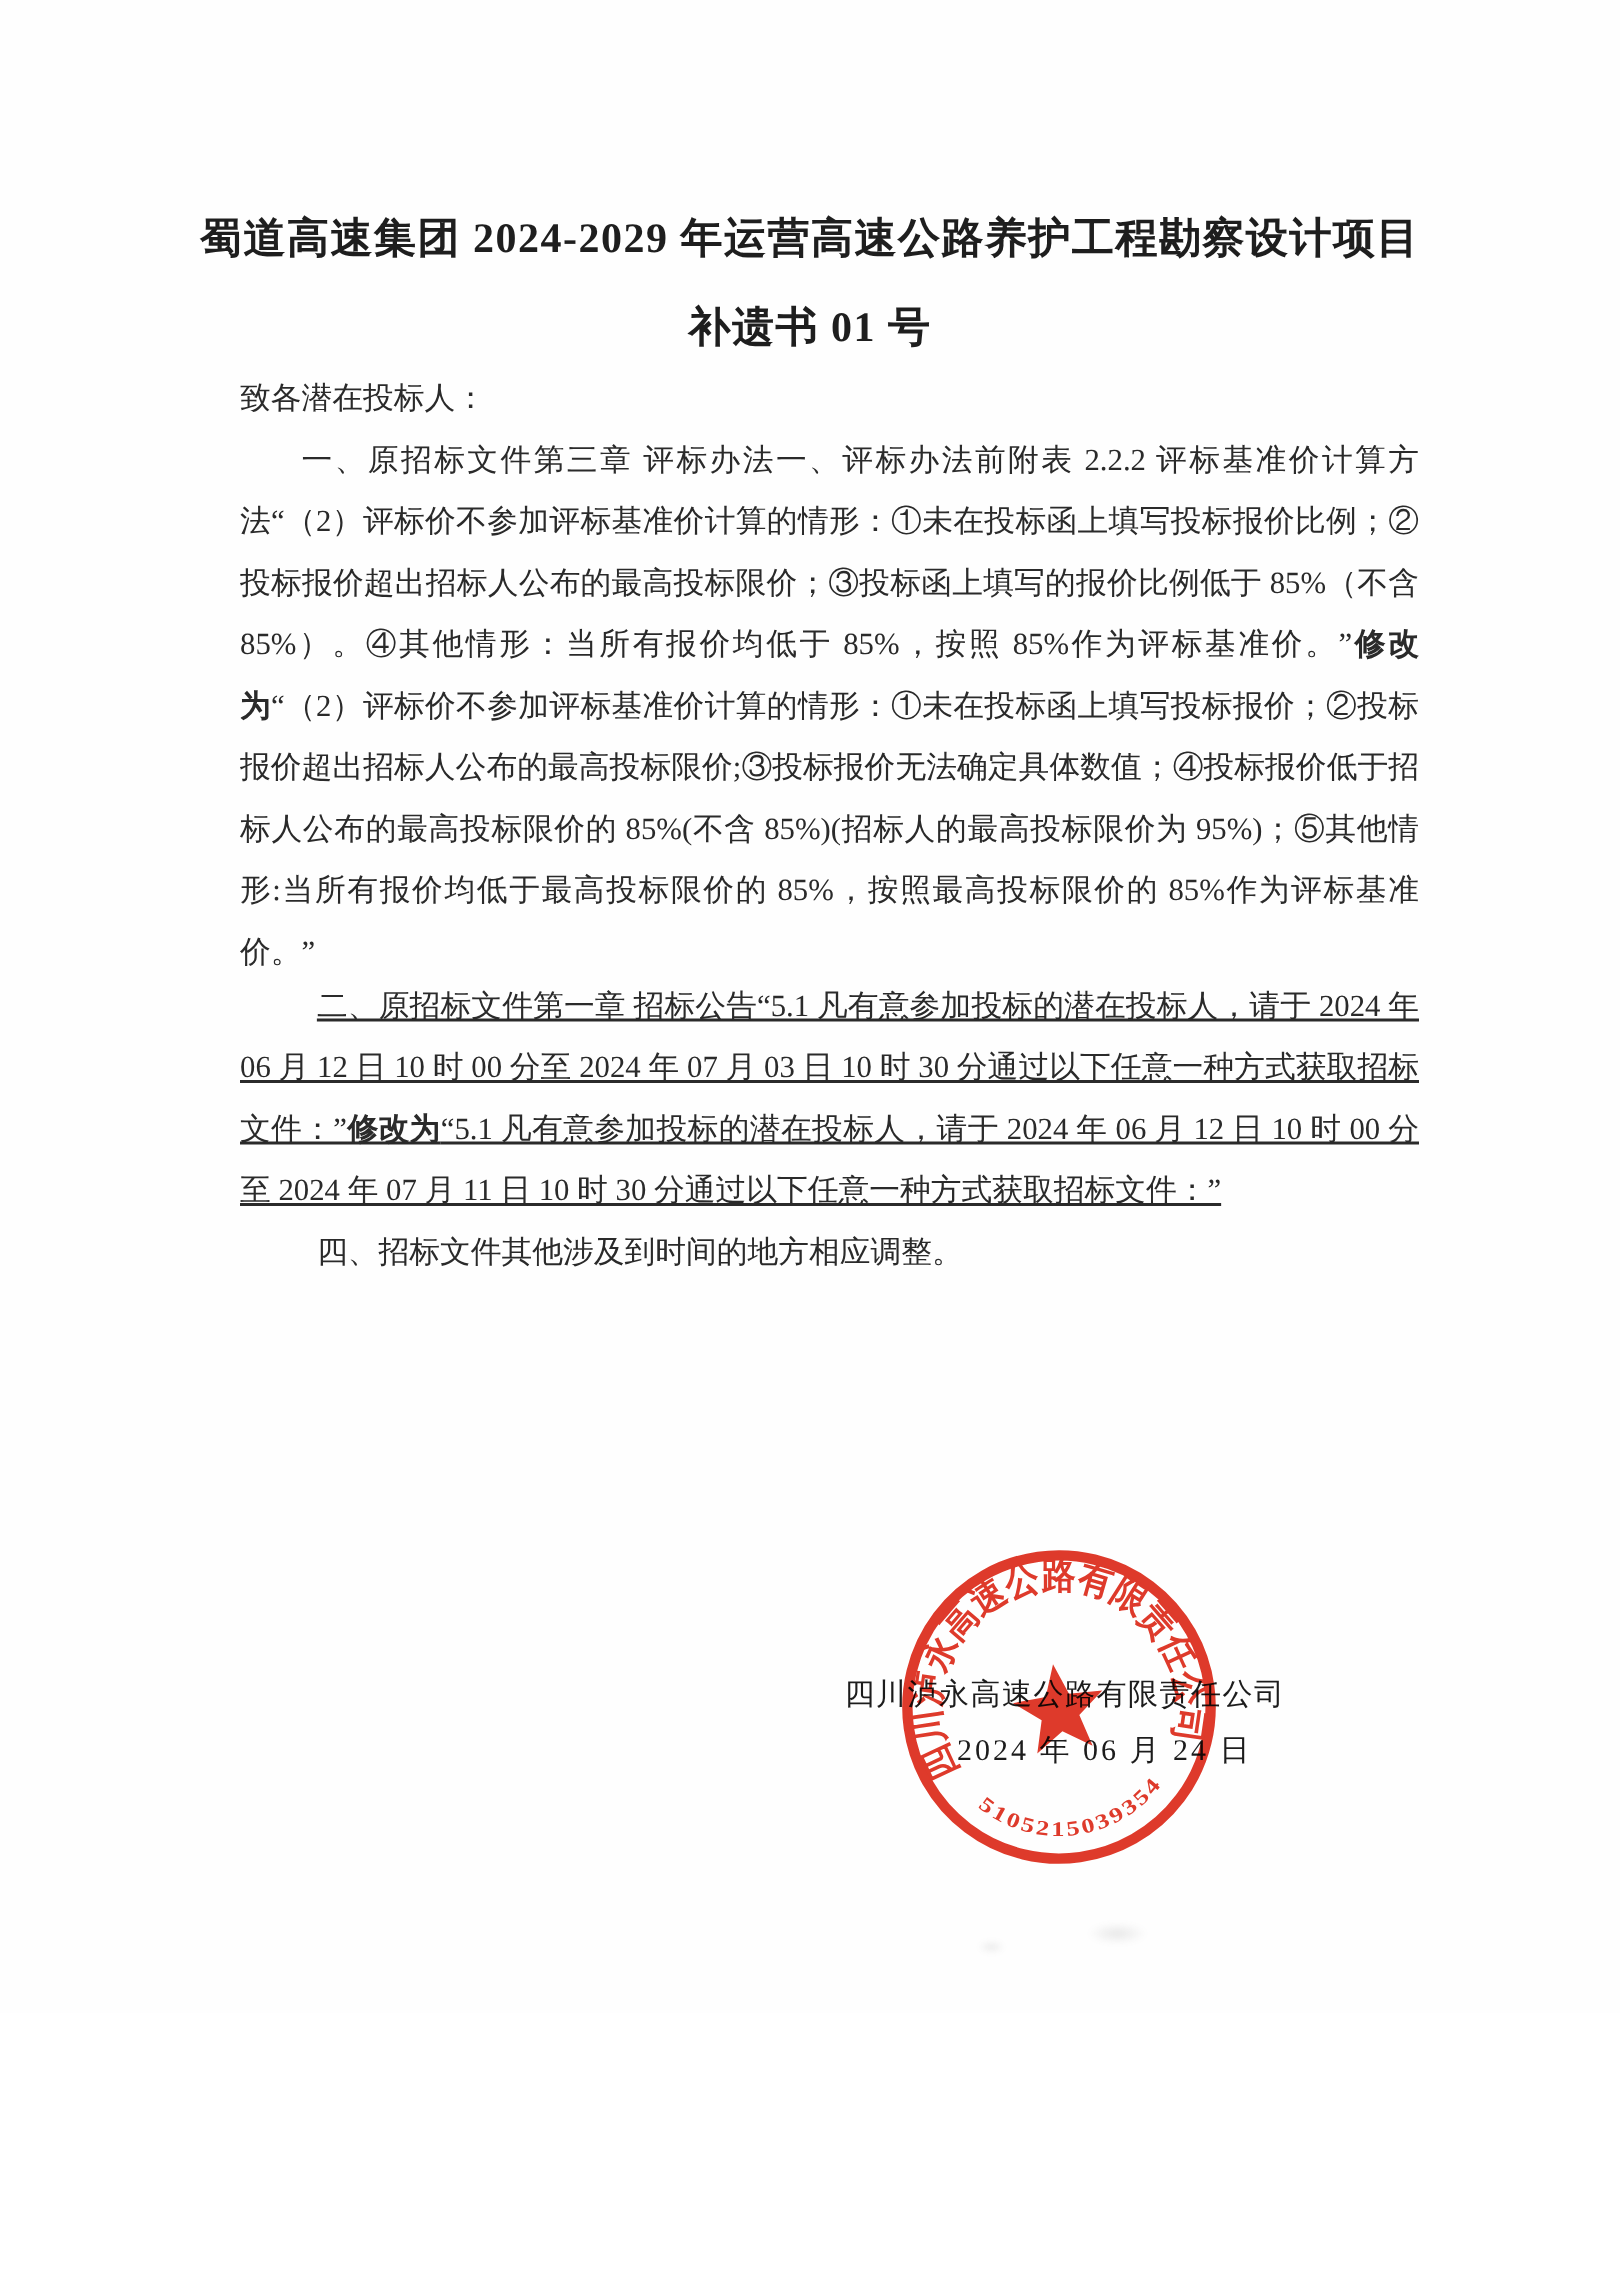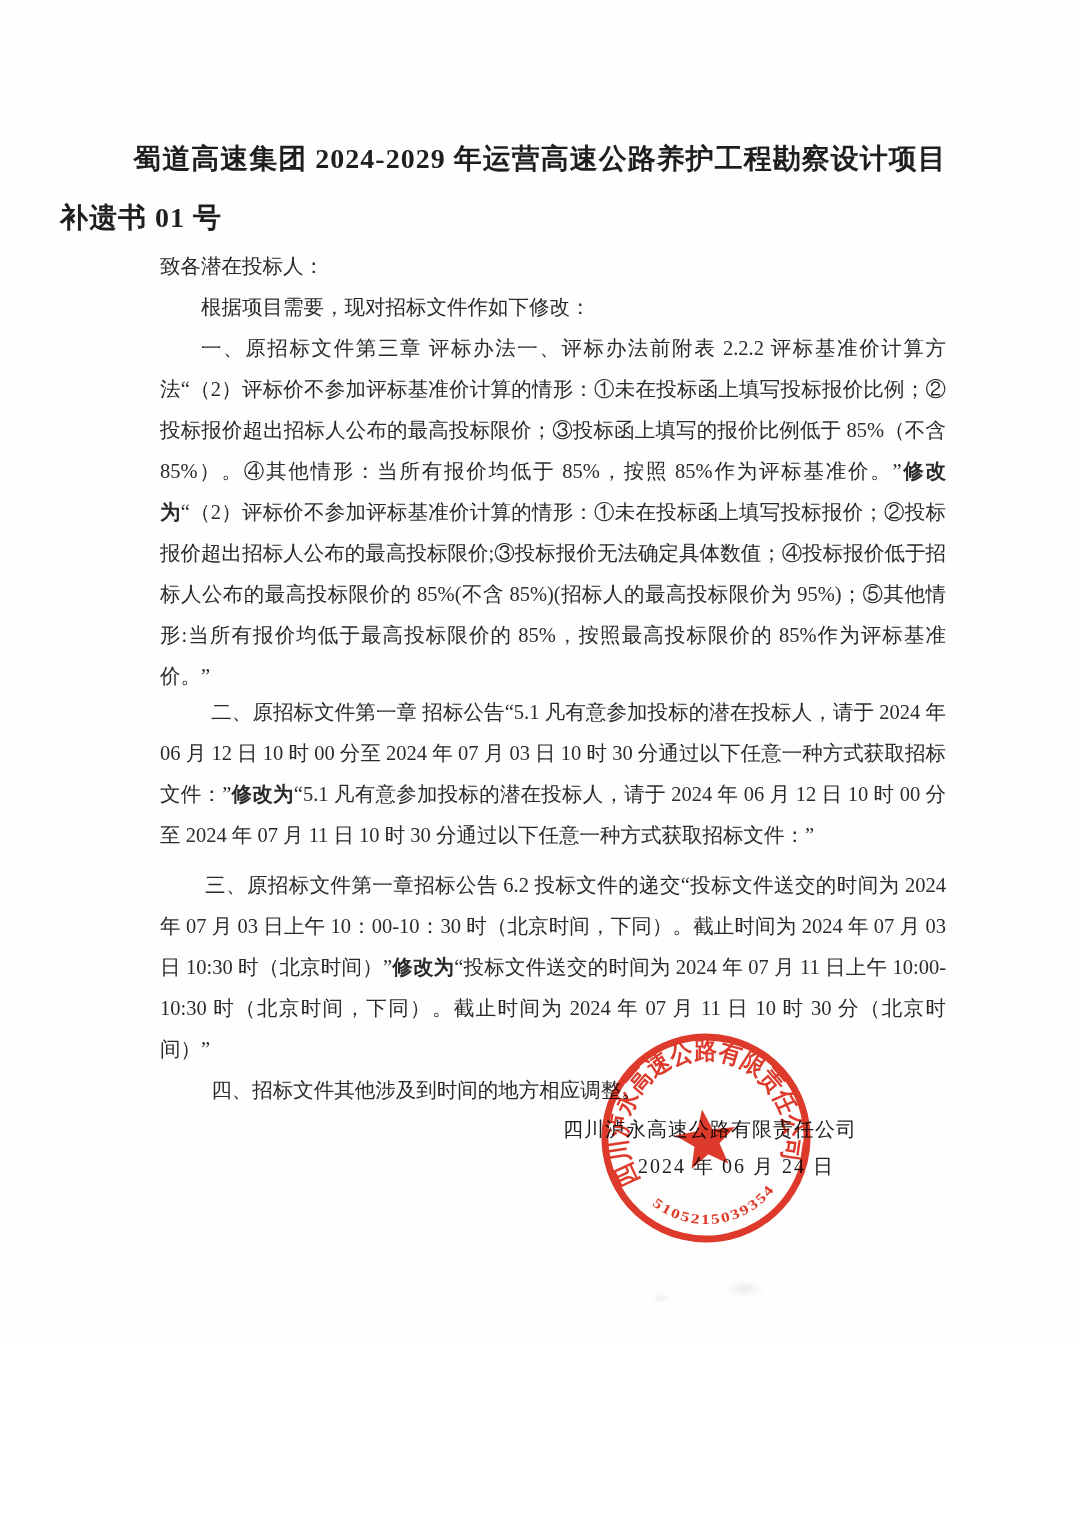--- a/index.html
+++ b/index.html
@@ -8,33 +8,33 @@
     font-family:"Liberation Serif","DejaVu Serif",serif; color:#2a2a2a;
     overflow:hidden;
   }
   .doc-title {
     position:absolute; top:140px; left:60px; right:60px; margin:0;
     text-align:center; font-size:28px; font-weight:bold; color:#1e1e1e;
     letter-spacing:1px;
   }
   .doc-subtitle {
     position:absolute; top:199px; left:60px; right:60px; margin:0;
-    font-size:28px; font-weight:bold; color:#1e1e1e;
+    text-align:center; font-size:28px; font-weight:bold; color:#1e1e1e;
     letter-spacing:1px;
   }
   .body-text {
     position:absolute; left:148px; top:246px; width:786px;
     font-size:20.5px; line-height:41px; text-align:justify;margin-left:12px;
   }
   .body-text p { margin:0; }
   .ind2  { text-indent:2em; }
   .ind25 { text-indent:2.5em; }
   .ind22 { text-indent:2.2em; }
   .ind17 { text-indent:1.7em; }
-  .m-neg { margin-top:-5px !important; }
+  .m-neg { margin-top:-5px !important;text-decoration:underline; }
   .m-9   { margin-top:9px  !important; }
   .m-6   { margin-top:6px  !important; }
   .bold-kw { font-weight:bold; }
   .sig-company {
     position:absolute; left:563px; top:1116px; font-size:20px;
     letter-spacing:1px; color:#1c1c1c; z-index:2;
   }
   .sig-date {
     position:absolute; left:638px; top:1153px; font-size:20px;
     letter-spacing:2px; color:#1c1c1c; z-index:2;
@@ -55,27 +55,25 @@
 </head>
 <body>
 
 <div class="page">
 
   <h1 class="doc-title">蜀道高速集团 2024-2029 年运营高速公路养护工程勘察设计项目</h1>
   <h2 class="doc-subtitle">补遗书 01 号</h2>
 
   <div class="body-text">
     <p>致各潜在投标人：</p>
-    <p class="ind2">根据项目需要，现对招标文件作如下修改：</p>
 
     <p class="ind2"><span>一、原招标文件第三章 评标办法一、评标办法前附表 2.2.2 评标基准价计算方法“（2）评标价不参加评标基准价计算的情形：①未在投标函上填写投标报价比例；②投标报价超出招标人公布的最高投标限价；③投标函上填写的报价比例低于 85%（不含 85%）。④其他情形：当所有报价均低于 85%，按照 85%作为评标基准价。”</span><span class="bold-kw">修改为</span><span>“（2）评标价不参加评标基准价计算的情形：①未在投标函上填写投标报价；②投标报价超出招标人公布的最高投标限价;③投标报价无法确定具体数值；④投标报价低于招标人公布的最高投标限价的 85%(不含 85%)(招标人的最高投标限价为 95%)；⑤其他情形:当所有报价均低于最高投标限价的 85%，按照最高投标限价的 85%作为评标基准价。”</span></p>
 
     <p class="ind25 m-neg"><span>二、原招标文件第一章 招标公告“5.1 凡有意参加投标的潜在投标人，请于 2024 年 06 月 12 日 10 时 00 分至 2024 年 07 月 03 日 10 时 30 分通过以下任意一种方式获取招标文件：”</span><span class="bold-kw">修改为</span><span>“5.1 凡有意参加投标的潜在投标人，请于 2024 年 06 月 12 日 10 时 00 分至 2024 年 07 月 11 日 10 时 30 分通过以下任意一种方式获取招标文件：”</span></p>
 
-    <p class="ind22 m-9"><span>三、原招标文件第一章招标公告 6.2 投标文件的递交“投标文件送交的时间为 2024 年 07 月 03 日上午 10：00-10：30 时（北京时间，下同）。截止时间为 2024 年 07 月 03 日 10:30 时（北京时间）”</span><span class="bold-kw">修改为</span><span>“投标文件送交的时间为 2024 年 07 月 11 日上午 10:00-10:30 时（北京时间，下同）。截止时间为 2024 年 07 月 11 日 10 时 30 分（北京时间）”</span></p>
 
     <p class="ind25"><span>四、招标文件其他涉及到时间的地方相应调整。</span></p>
 
   </div>
 
   <div class="sig-company">四川泸永高速公路有限责任公司</div>
   <div class="sig-date">2024 年 06 月 24 日</div>
 
   <svg class="seal" viewBox="0 0 220 220" aria-hidden="true">
     <defs>

